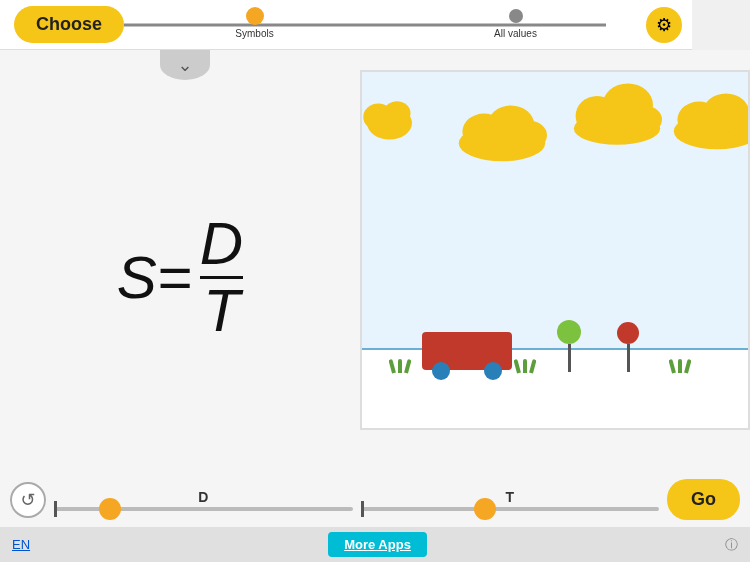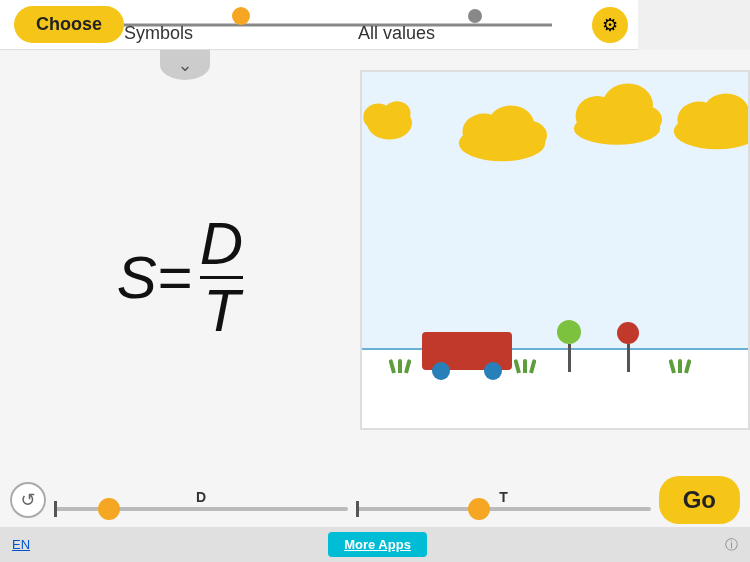--- a/index.html
+++ b/index.html
@@ -11,21 +11,21 @@
       font-family: Arial, sans-serif;
       background: #f0f0f0;
       position: relative;
     }
 
     
     #top-nav {
       position: absolute;
       top: 0;
       left: 0;
-      width: 638px;
+      width: 692px;
       height: 50px;
       background: #fff;
       border-bottom: 1px solid #ddd;
       display: flex;
       align-items: center;
       z-index: 10;
     }
 
     #choose-btn {
       background: #f5c518;
@@ -54,22 +54,22 @@
       left: 0;
       right: 40px;
       height: 3px;
       background: #888;
       transform: translateY(-50%);
       z-index: 0;
     }
 
     #nav-tabs .tab-item {
       flex: 1;
-      text-align: left;
-      font-size: 18px;
+      text-align: center;
+      font-size: 10px;
       color: #333;
       position: relative;
       z-index: 1;
       padding-top: 18px;
     }
 
     #nav-tabs .tab-item .tab-dot {
       width: 14px;
       height: 14px;
       border-radius: 50%;
@@ -329,21 +329,21 @@
       width: 3px;
       height: 16px;
       background: #555;
     }
 
     #go-btn {
       background: #f5c518;
       border: none;
       border-radius: 20px;
       padding: 10px 24px;
-      font-size: 24px;
+      font-size: 18px;
       font-weight: bold;
       cursor: pointer;
       color: #222;
     }
 
     
     #footer {
       position: absolute;
       bottom: 0;
       left: 0;

